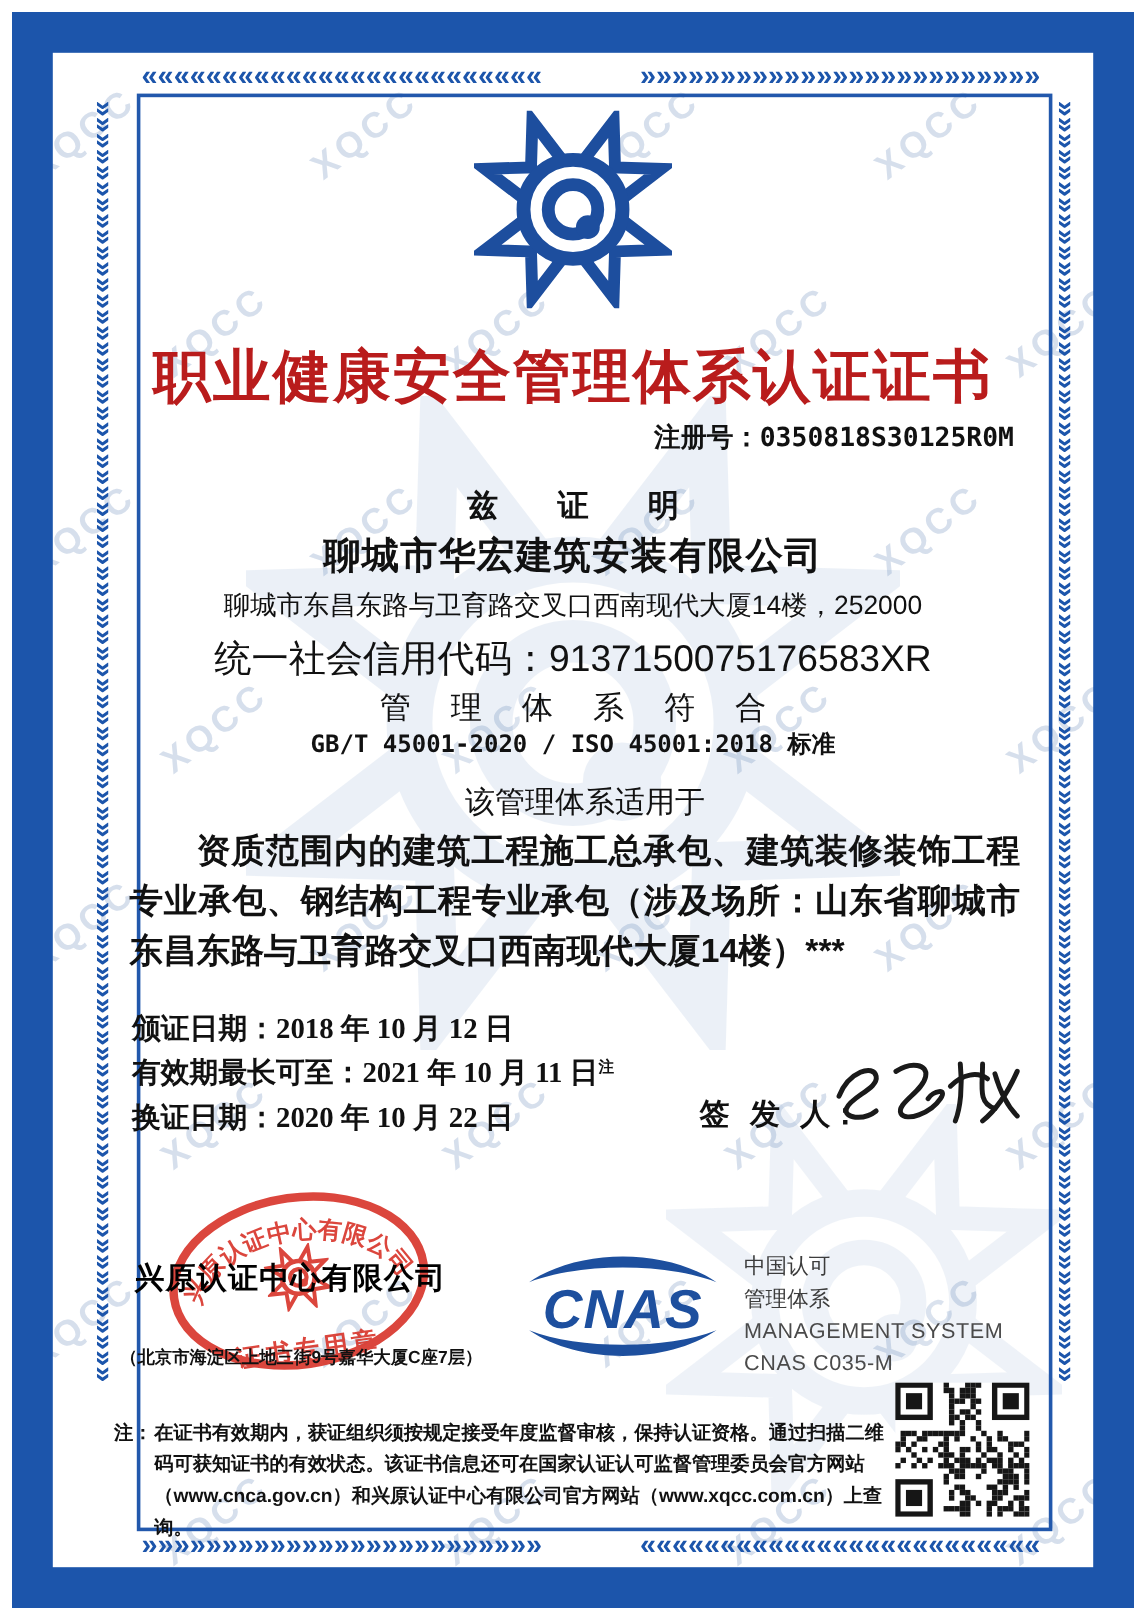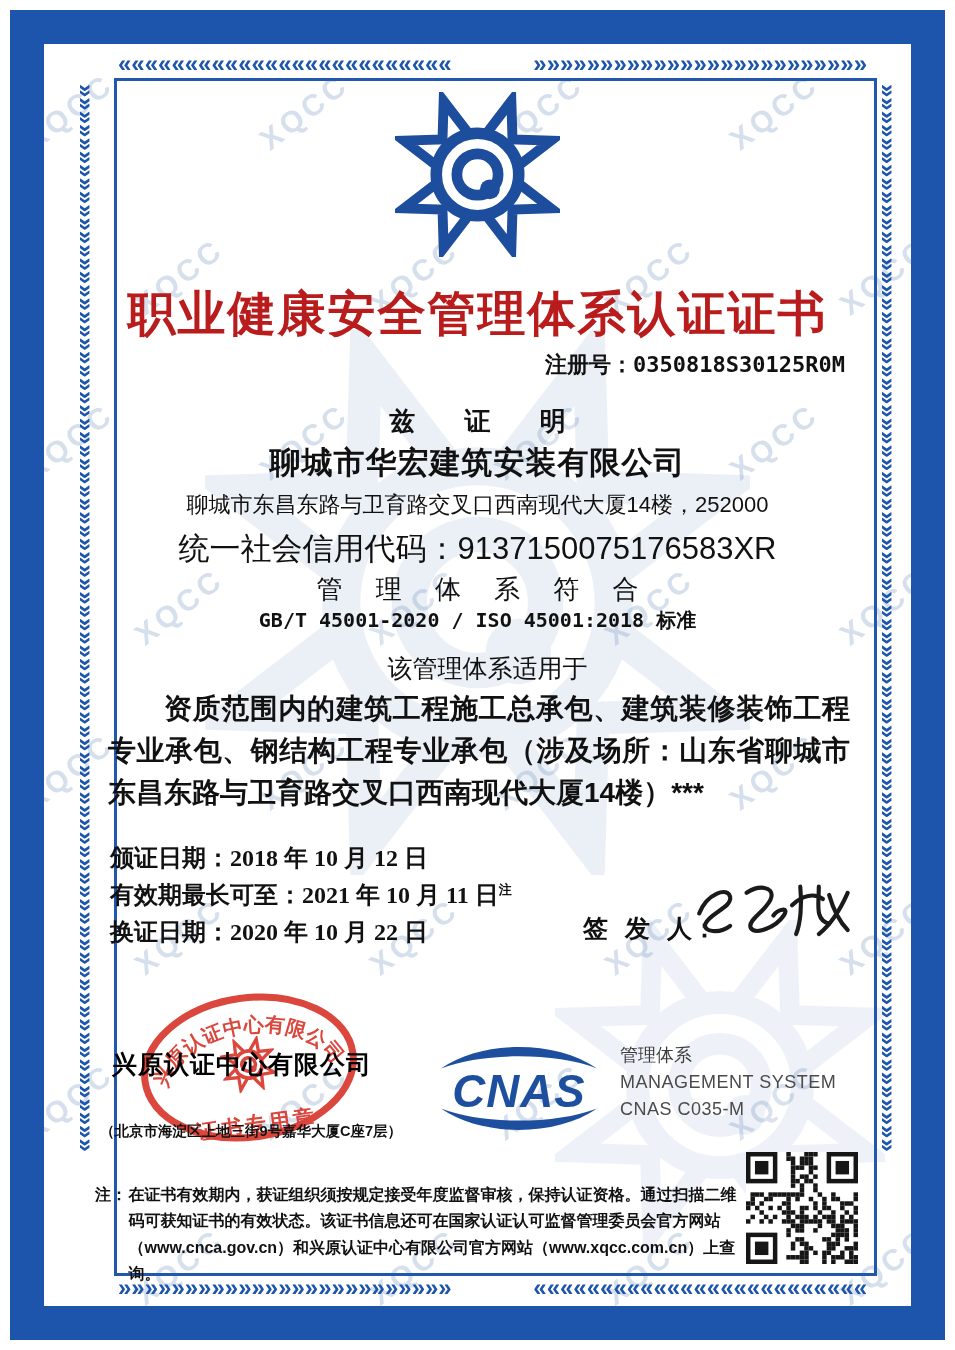--- a/index.html
+++ b/index.html
@@ -194,20 +194,21 @@
 
   <div class="c issuer-name">兴原认证中心有限公司</div>
   <div class="c issuer-addr">（北京市海淀区上地三街9号嘉华大厦C座7层）</div>
 
   <svg class="c cnas-logo" viewBox="0 0 180 105">
     <path d="M8 32 C 52 2 128 2 172 32 C 128 15 52 15 8 32 Z" fill="#1d4f9e"></path>
     <text x="90" y="72" font-size="48" font-style="italic" font-weight="bold" text-anchor="middle" fill="#1d4f9e" letter-spacing="1" font-family="Liberation Sans, sans-serif">CNAS</text>
     <path d="M8 74 C 52 104 128 104 172 74 C 128 91 52 91 8 74 Z" fill="#1d4f9e"></path>
   </svg>
   <div class="c cnas-text">
+    <div>中国认可</div>
     <div>管理体系</div>
     <div class="en">MANAGEMENT SYSTEM</div>
     <div class="en">CNAS C035-M</div>
   </div>
 
   <div class="c qr"><svg width="112" height="112" viewBox="0 0 25 25">
         <rect width="25" height="25" fill="#fff"></rect>
         <g fill="#161616">
           <rect x="9" y="0" width="1" height="1"></rect>
           <rect x="13" y="0" width="1" height="1"></rect>

